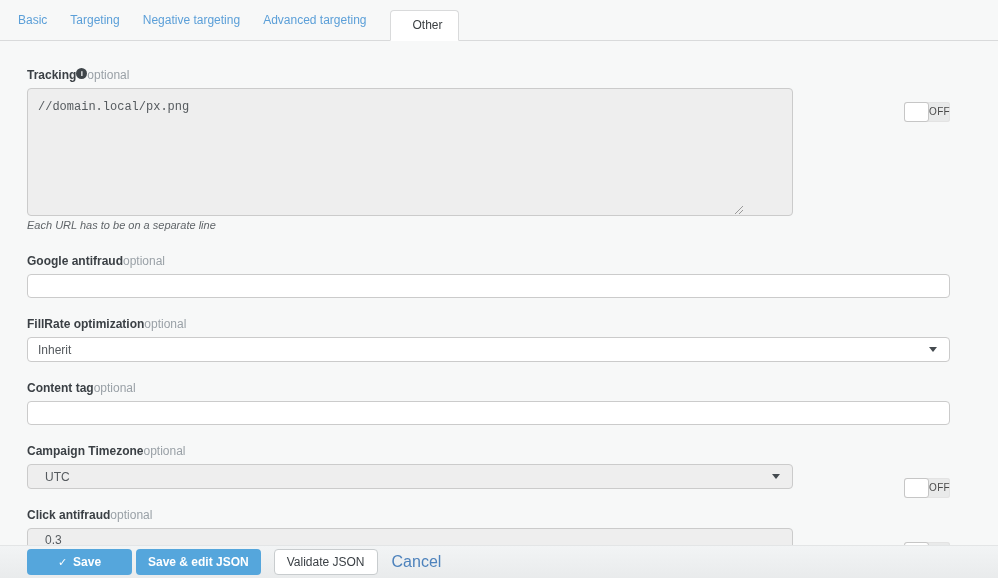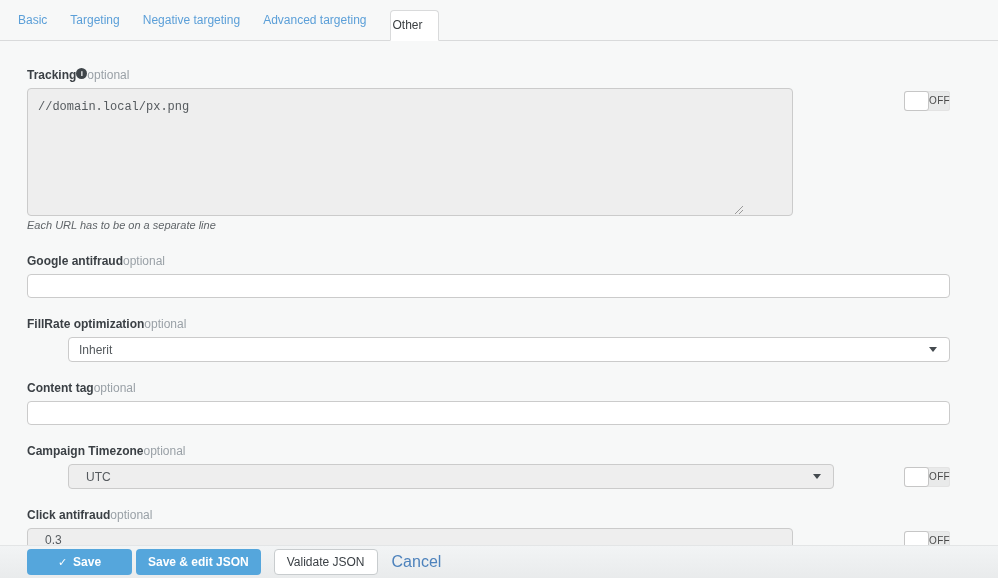--- a/index.html
+++ b/index.html
@@ -28,21 +28,21 @@
     margin-right: 23px;
     cursor: pointer;
     white-space: nowrap;
   }
   .tab.active {
     color: #3c4043;
     background: #ffffff;
     border: 1px solid #d9dadb;
     border-bottom: 1px solid #ffffff;
     border-radius: 4px 4px 0 0;
-    padding: 7px 15px 8px 2px;
+    padding: 7px 15px 8px 22px;
     margin-bottom: -1px;
     margin-right: 0;
   }
 
   
   .content { padding: 27px 48px 0 27px; }
 
   .field { margin-bottom: 19px; }
   .label-row {
     font-size: 12px;
@@ -98,21 +98,20 @@
     font-style: italic;
   }
 
   
   .select-box {
     display: flex;
     align-items: center;
     justify-content: space-between;
     height: 25px;
     cursor: pointer;
-    margin-left: 41px;
   }
   .caret {
     width: 0; height: 0;
     border-left: 4px solid transparent;
     border-right: 4px solid transparent;
     border-top: 5px solid #444a4f;
     margin-right: 2px;
     flex: 0 0 auto;
   }
 
@@ -125,21 +124,21 @@
     height: 10px;
     background: repeating-linear-gradient(135deg, transparent 0 2px, #9a9a9a 2px 3px);
     clip-path: polygon(100% 0, 100% 100%, 0 100%);
     cursor: nwse-resize;
   }
 
   
   .toggle {
     position: absolute;
     right: 0;
-    top: 3px;
+    top: 14px;
     width: 46px;
     height: 20px;
     background: #e9eaea;
     border-radius: 3px;
     display: flex;
     cursor: pointer;
     box-shadow: inset 0 0 0 1px #e3e3e3;
   }
   .toggle .knob {
     width: 25px;

